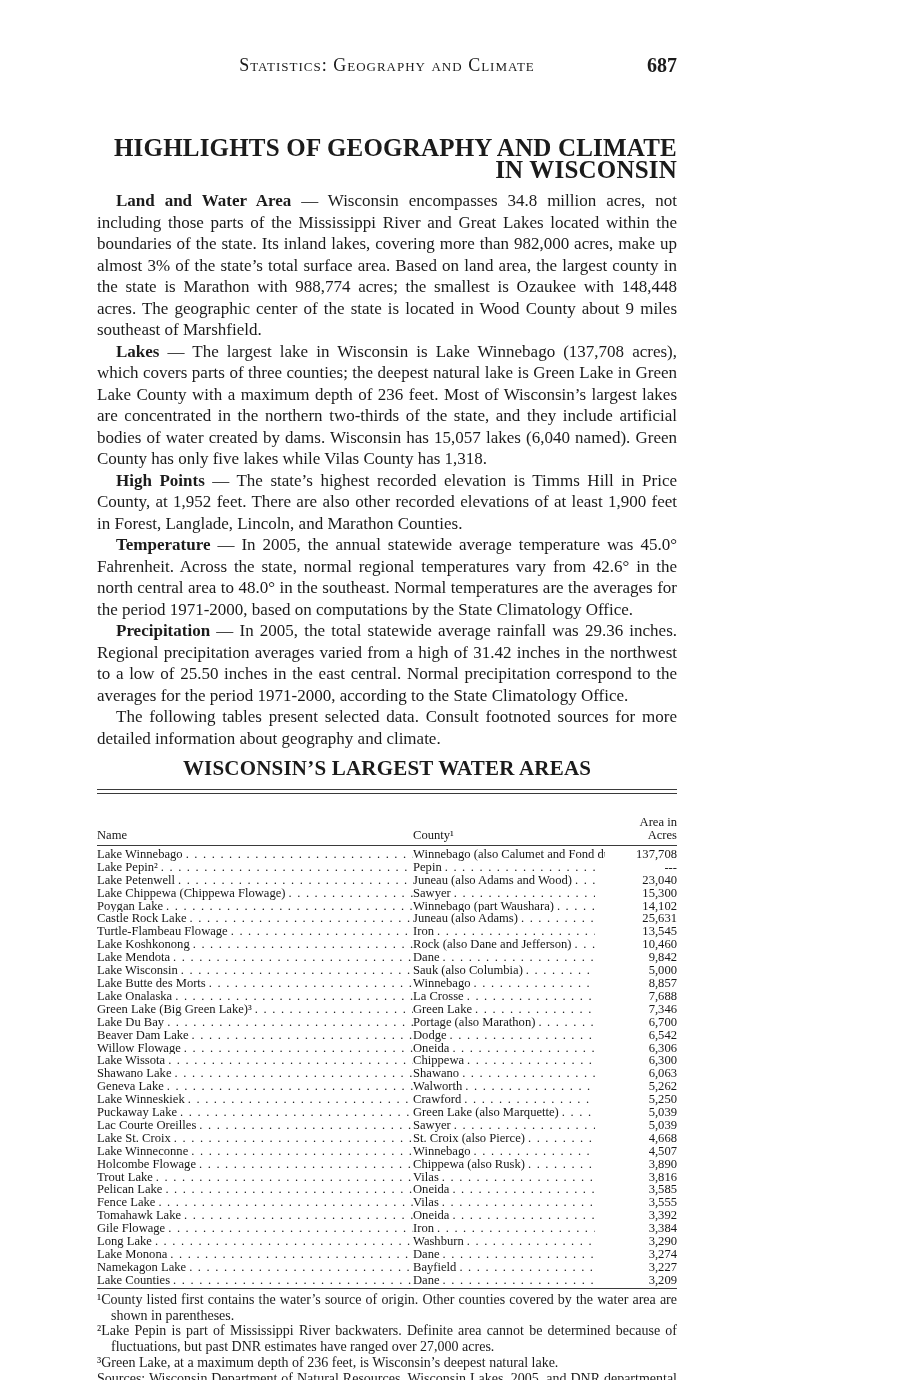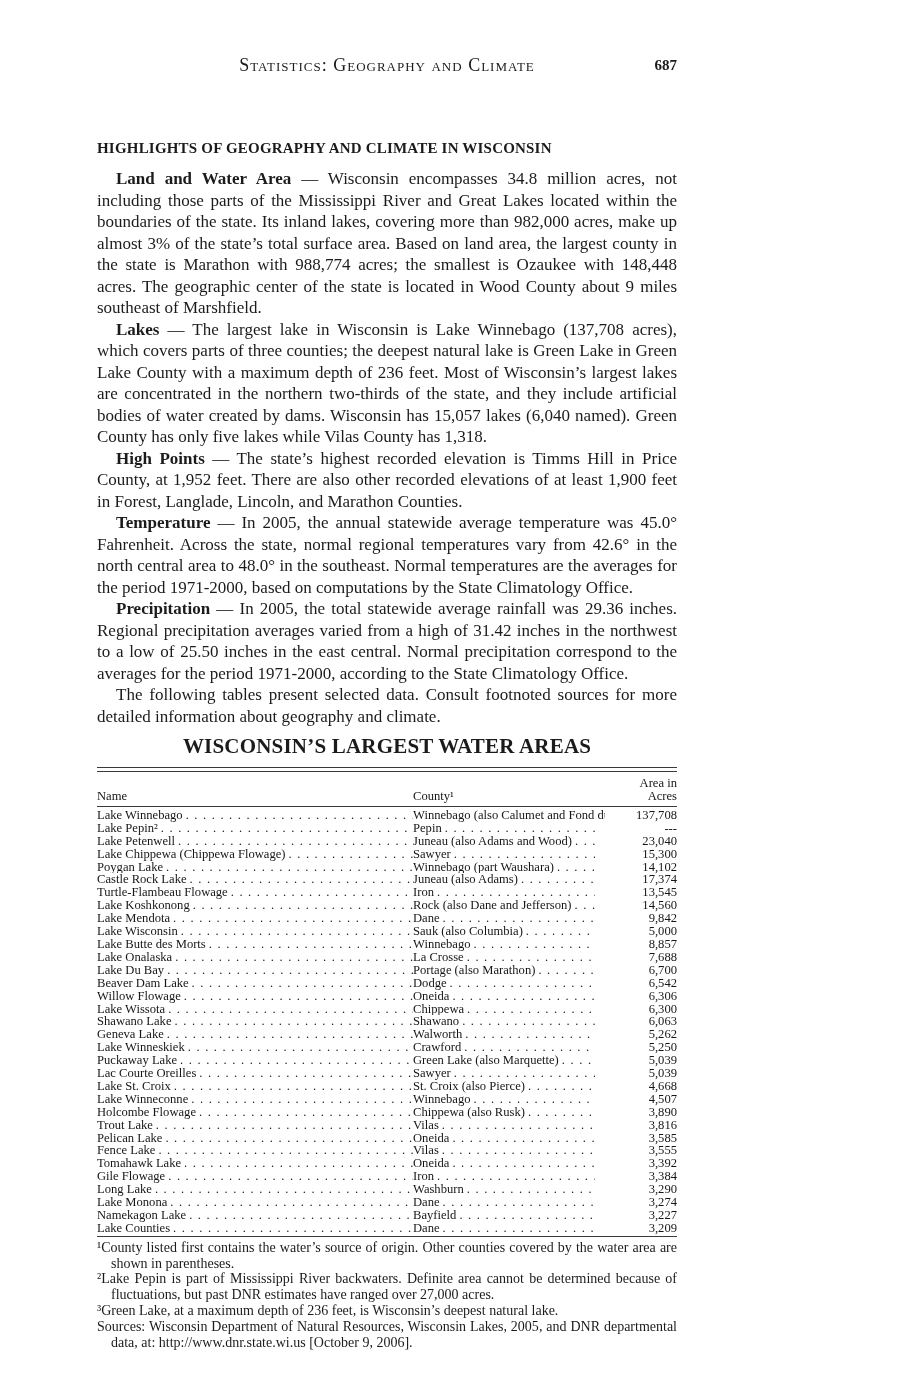--- a/index.html
+++ b/index.html
@@ -24,29 +24,29 @@
     text-align: center;
     font-variant: small-caps;
     font-size: 18px;
     letter-spacing: 1px;
     line-height: 22px;
   }
   .page-number {
     position: absolute;
     right: 0; top: 0;
     font-weight: bold;
-    font-size: 15px;
+    font-size: 20px;
     line-height: 22px;
     font-variant: normal;
   }
   
   .section-heading {
     margin: 59px 0 9px 0;
-    text-align: left;
-    font-size: 15px;
+    text-align: right;
+    font-size: 25px;
     font-weight: bold;
     letter-spacing: 0.2px;
     line-height: 22px;
   }
   
   .body-text { font-size: 17px; line-height: 21.5px; text-align: justify; }
   .body-text p { margin: 0; text-indent: 19px; }
   .body-text .lead { font-weight: bold; }
   
   .table-title {
@@ -58,21 +58,21 @@
     line-height: 24px;
   }
   
   .wtable { font-size: 12.6px; color: #161616; }
   .rule-double { height: 2.5px; border-top: 1px solid #3a3a3a; border-bottom: 1px solid #3a3a3a; }
   .rule { border-top: 1px solid #3a3a3a; }
   .thead { display: flex; align-items: flex-end; padding: 5px 0 3px 0; line-height: 13.2px; }
   .cell.name { width: 316px; }
   .cell.county { flex: 1; padding-right: 10px; }
   .cell.area { width: 72px; text-align: right; }
-  .area-head { white-space: pre-line; }
+  .area-head { white-space: pre-line; margin-top: 17px; }
   .tbody { padding: 2px 0 1px 0; }
   .row { display: flex; line-height: 12.9px; }
   .cell.name, .cell.county { display: flex; overflow: hidden; }
   .t { white-space: nowrap; }
   .dots { flex: 1; overflow: hidden; white-space: nowrap; margin-left: 3px; letter-spacing: 1.2px; color: #222; }
   .dots::after {
     content: ". . . . . . . . . . . . . . . . . . . . . . . . . . . . . . . . . . . . . . . . . . . . . . . . . . . . . . . . . . . . . . . . . . . . . . . . . . . . . . . .";
   }
   
   .footnotes { margin-top: 3px; font-size: 14px; line-height: 15.8px; text-align: justify; }
@@ -175,21 +175,21 @@
 
         <div class="row">
           <div class="cell name">
             <span class="t">Castle Rock Lake</span>
             <span class="dots"></span>
           </div>
           <div class="cell county">
             <span class="t">Juneau (also Adams)</span>
             <span class="dots"></span>
           </div>
-          <div class="cell area">17,374</div>
+          <div class="cell area">25,631</div>
         </div>
 
         <div class="row">
           <div class="cell name">
             <span class="t">Turtle-Flambeau Flowage</span>
             <span class="dots"></span>
           </div>
           <div class="cell county">
             <span class="t">Iron</span>
             <span class="dots"></span>
@@ -199,21 +199,21 @@
 
         <div class="row">
           <div class="cell name">
             <span class="t">Lake Koshkonong</span>
             <span class="dots"></span>
           </div>
           <div class="cell county">
             <span class="t">Rock (also Dane and Jefferson)</span>
             <span class="dots"></span>
           </div>
-          <div class="cell area">14,560</div>
+          <div class="cell area">10,460</div>
         </div>
 
         <div class="row">
           <div class="cell name">
             <span class="t">Lake Mendota</span>
             <span class="dots"></span>
           </div>
           <div class="cell county">
             <span class="t">Dane</span>
             <span class="dots"></span>
@@ -250,20 +250,31 @@
             <span class="t">Lake Onalaska</span>
             <span class="dots"></span>
           </div>
           <div class="cell county">
             <span class="t">La Crosse</span>
             <span class="dots"></span>
           </div>
           <div class="cell area">7,688</div>
         </div>
 
+        <div class="row">
+          <div class="cell name">
+            <span class="t">Green Lake (Big Green Lake)³</span>
+            <span class="dots"></span>
+          </div>
+          <div class="cell county">
+            <span class="t">Green Lake</span>
+            <span class="dots"></span>
+          </div>
+          <div class="cell area">7,346</div>
+        </div>
 
 
         <div class="row">
           <div class="cell name">
             <span class="t">Lake Du Bay</span>
             <span class="dots"></span>
           </div>
           <div class="cell county">
             <span class="t">Portage (also Marathon)</span>
             <span class="dots"></span>

